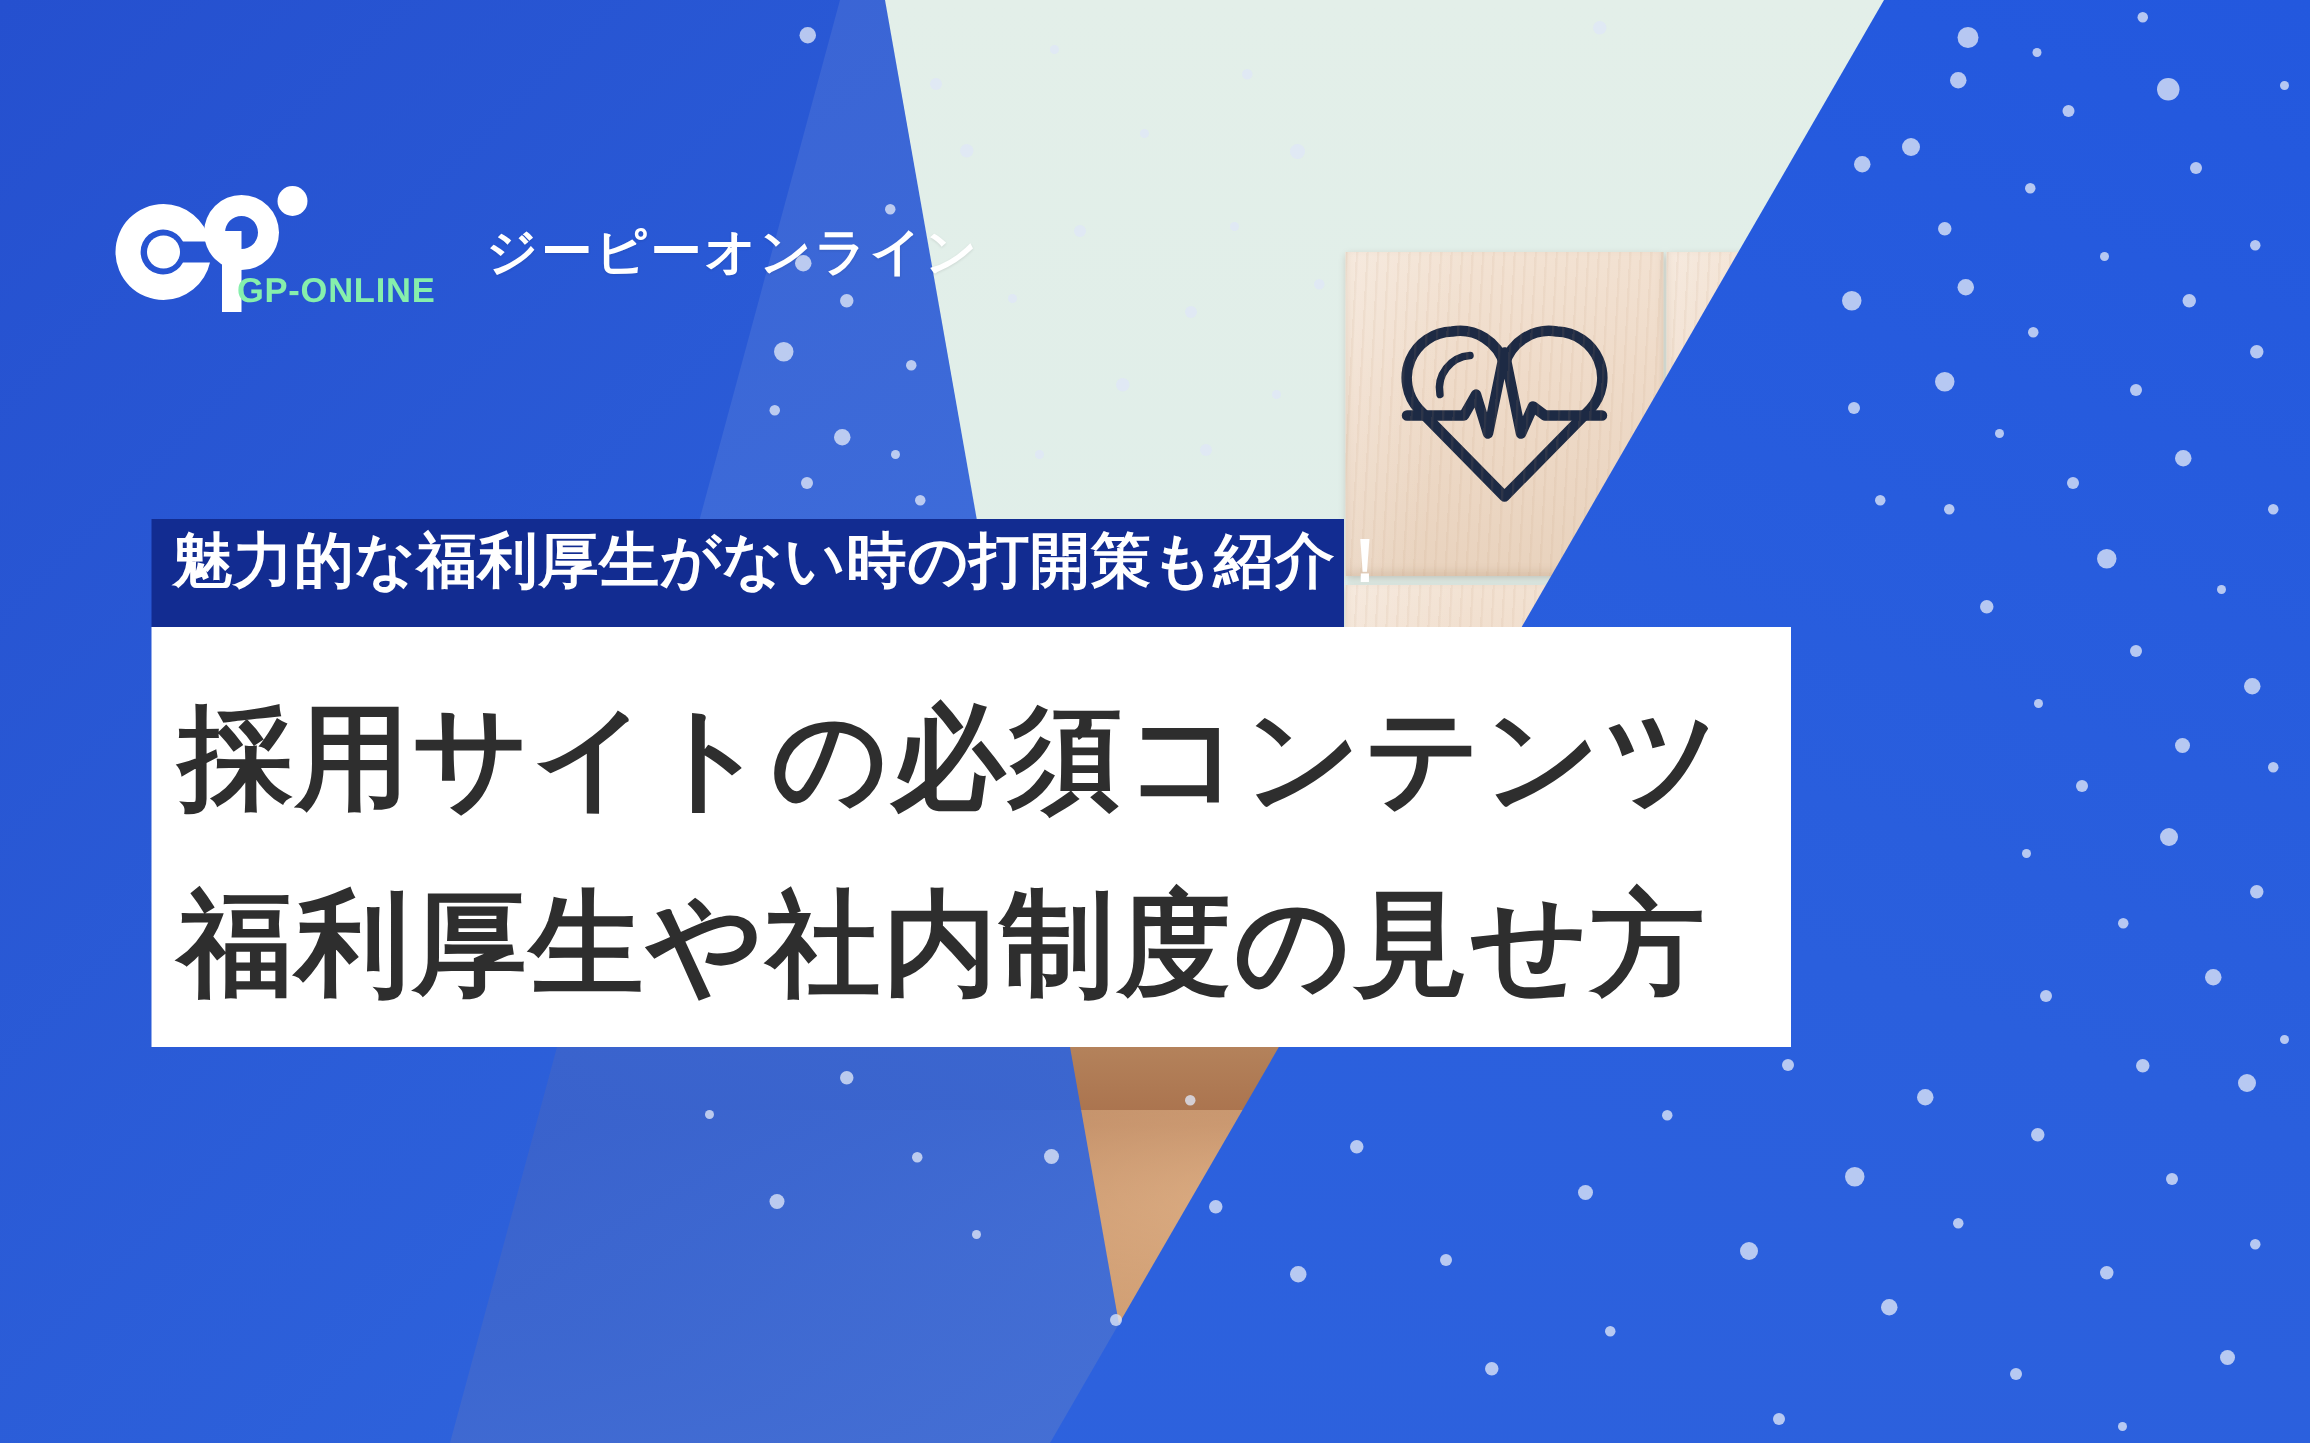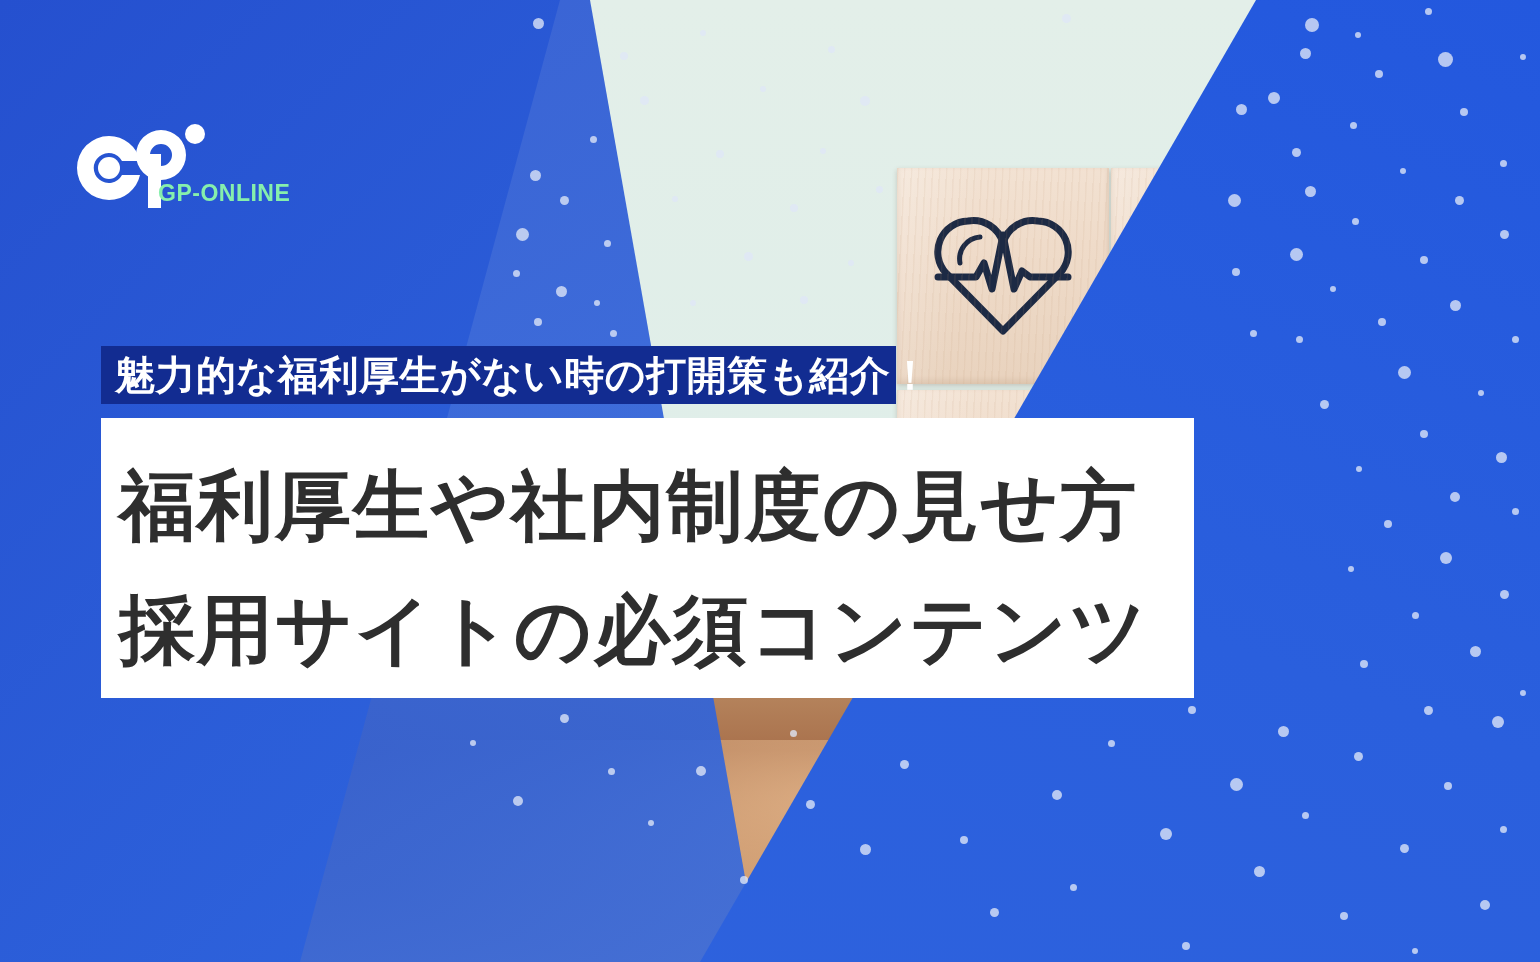--- a/index.html
+++ b/index.html
@@ -125,24 +125,23 @@
     font-weight: 700;
     letter-spacing: 2px;
     white-space: nowrap;
     text-shadow: 0 1px 2px rgba(0,0,0,.10);
   }
 
   
   .eyebrow {
     position: absolute;
     left: 101px; top: 346px;
-    width: 795px; height: 58px;
+    width: 795px; height: 72px;
     background: #122C91;
     display: flex;
-    align-items: center;
     box-sizing: border-box;
     padding-left: 14px;
   }
   .eyebrow span {
     color: #ffffff;
     font-size: 40px;
     font-weight: 700;
     letter-spacing: .5px;
     white-space: nowrap;
   }
@@ -372,24 +371,25 @@
 
           <path d="M86 36 h13 v54 h-13 z"></path>
 
           <path d="M99 12 a25 25 0 1 1 0 50 a25 25 0 0 1 0-50 z m0 14 a11 11 0 1 0 0 22 a11 11 0 0 0 0-22 z"></path>
 
           <circle cx="133" cy="16" r="10"></circle>
         </g>
       </svg>
       <div class="logo-word">GP-ONLINE</div>
     </div>
+    <div class="brand-name">ジーピーオンライン</div>
   </div>
 
   <div class="eyebrow">
     <span>魅力的な福利厚生がない時の打開策も紹介！</span>
   </div>
 
   <div class="title-card">
+    <div class="line">採用サイトの必須コンテンツ</div>
     <div class="line">福利厚生や社内制度の見せ方</div>
-    <div class="line">採用サイトの必須コンテンツ</div>
   </div>
 
 </div>
 
 </body></html>

